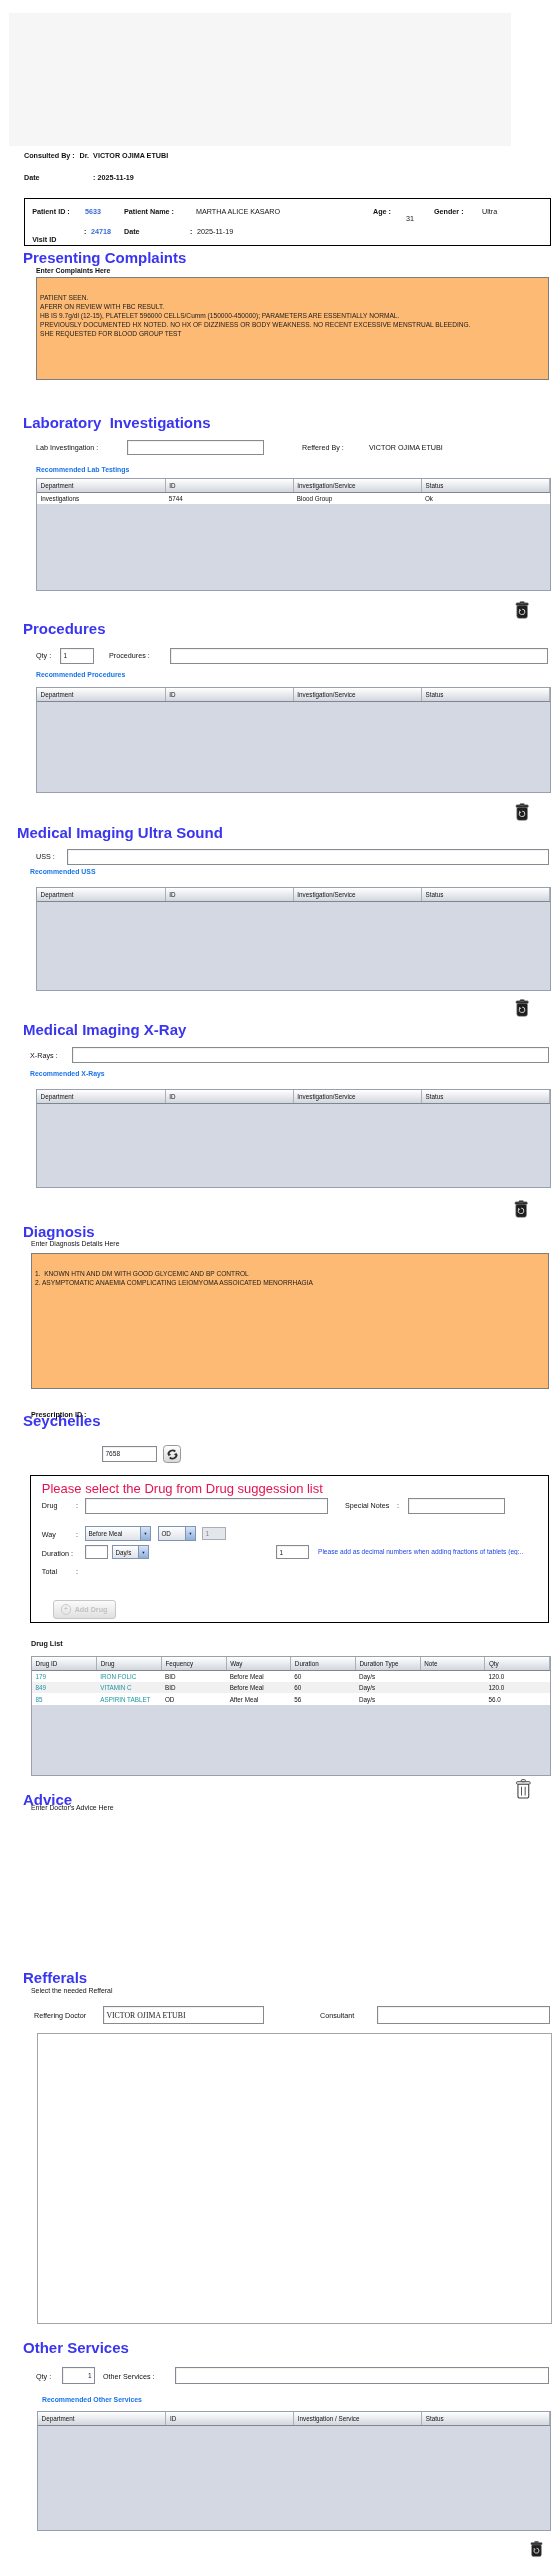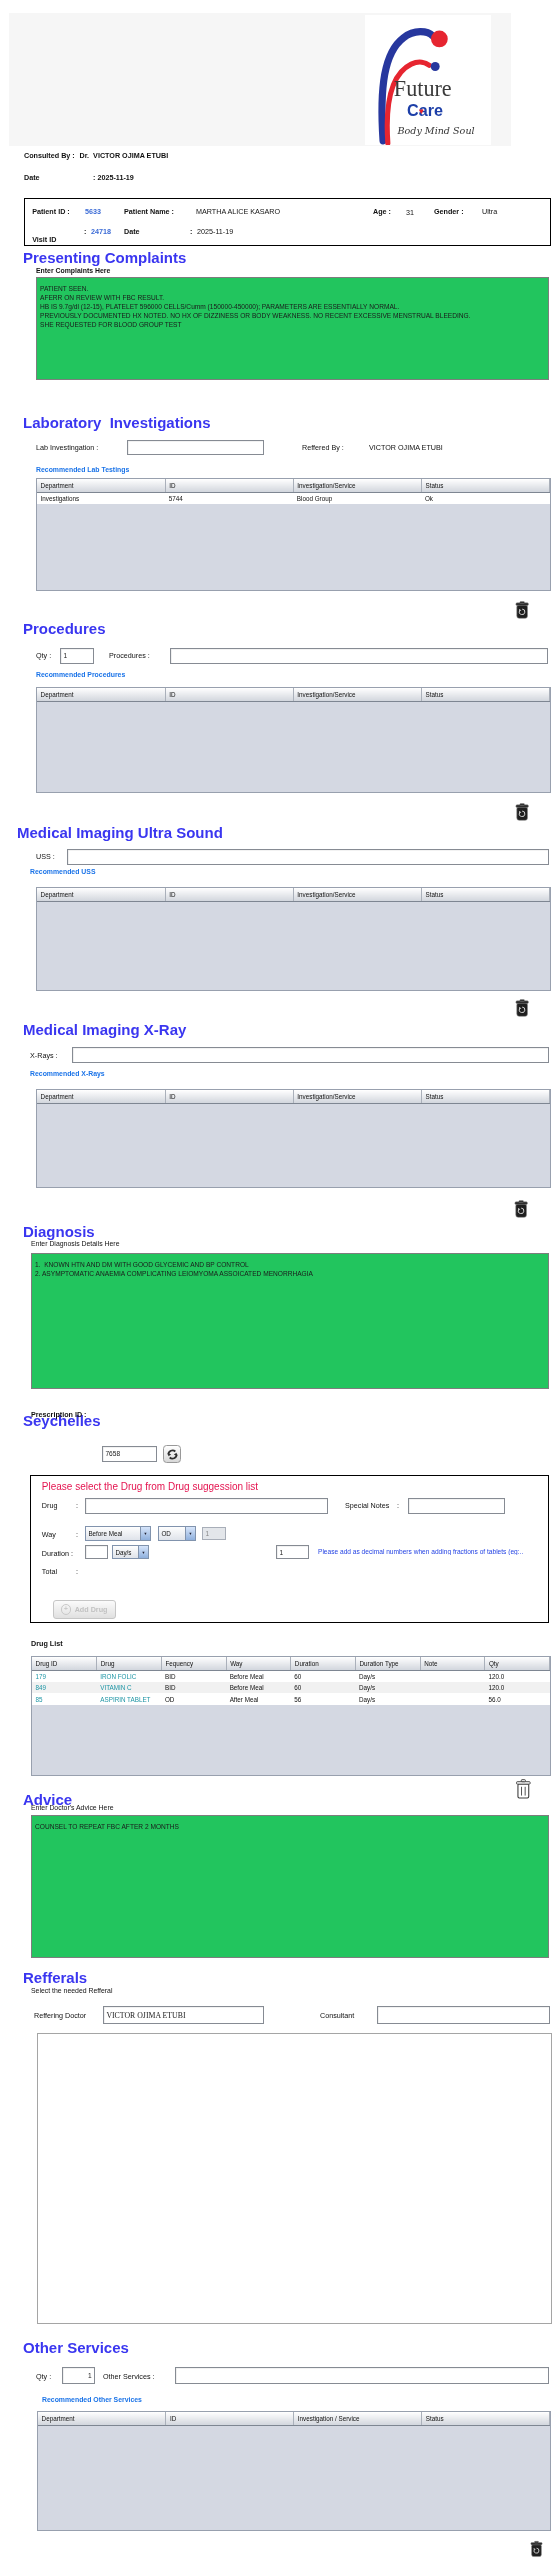--- a/index.html
+++ b/index.html
@@ -4,39 +4,39 @@
 <style>
   html,body{margin:0;padding:0;background:#fff;}
   #page{position:relative;width:556px;height:2576px;background:#fff;font-family:"Liberation Sans",sans-serif;color:#111;overflow:hidden;}
   .abs{position:absolute;}
   .pre{white-space:pre;}
   .b{font-weight:bold;}
   .lbl{font-size:7.2px;color:#111;}
   .h1{font-size:15px;font-weight:bold;color:#3a36f0;}
   .lnk{font-size:6.9px;font-weight:bold;color:#1a73e8;cursor:pointer;}
   .inp{position:absolute;border:0.6px solid #868b93;background:#fff;font:6.6px "Liberation Sans",sans-serif;padding:0.6px 2.4px;box-sizing:border-box;box-shadow:inset 0.6px 0.6px 0.6px rgba(0,0,0,.10);color:#1a1a1a;}
-  .ta{position:absolute;border:0.6px solid #7d7d7d;font:6.6px/9px "Liberation Sans",sans-serif;padding:6px 3px;box-sizing:border-box;resize:none;background:#22c55e;color:#1a1a1a;overflow:hidden;}
+  .ta{position:absolute;border:0.6px solid #7d7d7d;font:6.6px/9px "Liberation Sans",sans-serif;padding:15px 3px;box-sizing:border-box;resize:none;background:#fdba74;color:#1a1a1a;overflow:hidden;}
   .serif{font-family:"Liberation Serif",serif;font-size:7.8px;}
   .sel{position:absolute;display:flex;align-items:center;border:0.6px solid #8193ad;background:linear-gradient(#fefefe,#dfe3ea);font-size:6.3px;box-sizing:border-box;padding-left:2.4px;color:#111;}
   .sel .arr{margin-left:auto;align-self:stretch;width:9px;background:linear-gradient(#d7e5fa,#8fb0dd);border-left:0.6px solid #8193ad;display:flex;align-items:center;justify-content:center;font-size:3.9px;color:#223;}
   .dis{background:#e3e6ea !important;color:#888 !important;box-shadow:none !important;border:0.6px solid #a8aeb8 !important;}
   .hdrbox{background:#f6f6f6;}
   .logobox{background:#fff;}
   .rule{height:1.2px;background:#a86a6a;width:239px;margin:1.8px 0 3.6px 0;}
   .hdrline{font-size:7.2px;color:#222;line-height:10.2px;}
   .tblwrap{position:absolute;background:#d4d8e2;border:0.6px solid #98a0ae;overflow:hidden;}
   table.grid{width:100%;border-collapse:collapse;font-size:6.3px;table-layout:fixed;}
   .grid th{background:linear-gradient(#ffffff,#d2d6dd);font-weight:normal;text-align:left;padding:1.8px 3.6px;border-right:0.6px solid #aab0ba;border-bottom:0.6px solid #7e8692;height:9px;overflow:hidden;white-space:nowrap;color:#101010;}
   .grid td{background:#fff;padding:1.2px 3.6px;height:9px;overflow:hidden;white-space:nowrap;color:#101010;}
   .drugtbl{font-size:6px;}
   .drugtbl tbody tr:nth-child(2) td{background:#f1f1f1;}
   .drugtbl td:nth-child(1),.drugtbl td:nth-child(2){color:#1d95a5;}
   .box-border{border:0.6px solid #000;}
   .drugbox{border:1.8px solid #000;background:#fff;}
-  .alert{font-size:10px;color:#e4134f;}
+  .alert{font-size:13px;color:#e4134f;}
   .info{font-size:6.6px;color:#2443e4;white-space:nowrap;overflow:hidden;}
   .idblue{color:#3b6bd6;font-weight:bold;}
   .icnbtn{position:absolute;cursor:pointer;}
   .refbtn{position:absolute;width:18px;height:18px;border:0.6px solid #999;border-radius:3.6px;background:linear-gradient(#ffffff,#d8d8d8);display:flex;align-items:center;justify-content:center;cursor:pointer;box-sizing:border-box;}
   .addbtn{position:absolute;height:16.7px;display:flex;align-items:center;gap:3.6px;padding:0 7.2px;background:linear-gradient(#fbfbfb,#e0e0e0);border:0.6px solid #c6c6c6;border-radius:3px;color:#c2c2c2;font-size:7.2px;font-weight:bold;}
   .addbtn .plus{width:8.4px;height:8.4px;border:0.9px solid #c9c9c9;border-radius:50%;line-height:7.2px;text-align:center;font-size:6.6px;color:#c9c9c9;}
   .refbox{position:absolute;background:#fff;border:0.6px solid #a5a5a5;}
 </style>
 </head>
 <body>
@@ -62,49 +62,37 @@
       <path d="M4.4 12A7.6 7.6 0 0 1 17.2 6.5" fill="none" stroke="#2e2e2e" stroke-width="3.4"></path>
       <path d="M3.2 9.2 4.5 15.2 9.6 12.1Z" fill="#2e2e2e"></path>
       <path d="M20.8 14.8 19.5 8.8 14.4 11.9Z" fill="#2e2e2e"></path>
     </symbol>
   </defs>
 </svg>
 
 <div id="page">
 
   <div class="abs hdrbox" style="left:9px;top:13px;width:502px;height:133px;">
-    <div class="abs logobox" style="left:356px;top:1.8px;width:126px;height:130px;">
-      <svg width="126" height="130" viewBox="0 0 210 217">
-        <path d="M30 210 C24 120 32 62 64 38 C82 24 104 26 113 35" fill="none" stroke="#27379e" stroke-width="12" stroke-linecap="round"></path>
-        <circle cx="124" cy="40" r="14" fill="#e62530"></circle>
-        <path d="M38 214 C33 142 46 97 77 82 C90 76 101 79 107 84" fill="none" stroke="#e62530" stroke-width="8.5" stroke-linecap="round"></path>
-        <circle cx="117" cy="86" r="7.5" fill="#27379e"></circle>
-        <text x="48" y="136" font-family="Liberation Serif, serif" font-size="37" fill="#3a3a3a">Future</text>
-        <text x="70" y="168" font-family="Liberation Sans, sans-serif" font-weight="bold" font-size="27" fill="#1d3fa8">Care</text>
-        <text x="90" y="165" font-size="14" fill="#e62530">♥</text>
-        <text x="54" y="198" font-family="DejaVu Serif, serif" font-style="italic" font-size="16" fill="#333">Body Mind Soul</text>
-      </svg>
-    </div>
   </div>
 
   <div class="abs lbl b" style="left:24px;top:151px;">
     <span>Consulted By :</span><span class="pre" style="margin-left:4.8px;">Dr.  VICTOR OJIMA ETUBI</span>
   </div>
   <div class="abs lbl b" style="left:24px;top:173px;">Date</div>
   <div class="abs lbl b" style="left:93px;top:173px;">
     <span>:</span> <span>2025-11-19</span>
   </div>
 
   <div class="abs box-border" style="left:24px;top:198px;width:525px;height:46px;">
     <span class="abs lbl b" style="left:7.2px;top:7.8px;">Patient ID :</span>
     <span class="abs lbl idblue" style="left:60px;top:7.8px;">5633</span>
     <span class="abs lbl b" style="left:99px;top:7.8px;">Patient Name :</span>
     <span class="abs lbl" style="left:171px;top:7.8px;">MARTHA ALICE KASARO</span>
     <span class="abs lbl b" style="left:348px;top:7.8px;">Age :</span>
-    <span class="abs lbl" style="left:381px;top:9px;">31</span>
+    <span class="abs lbl" style="left:381px;top:15px;">31</span>
     <span class="abs lbl b" style="left:409px;top:7.8px;">Gender :</span>
     <span class="abs lbl" style="left:457px;top:7.8px;">Ultra</span>
     <span class="abs lbl b" style="left:7.2px;top:36px;text-align:right;">Visit ID</span>
     <span class="abs lbl b" style="left:59px;top:28px;">:</span>
     <span class="abs lbl idblue" style="left:66px;top:28px;">24718</span>
     <span class="abs lbl b" style="left:99px;top:28px;">Date</span>
     <span class="abs lbl b" style="left:165px;top:28px;">:</span>
     <span class="abs lbl" style="left:172px;top:28px;">2025-11-19</span>
   </div>
 
@@ -308,21 +296,20 @@
           </tr>
         </tbody>
       </table>
   </div>
   <div class="icnbtn" style="left:515px;top:1779px;"><svg width="16.7" height="20.3" viewBox="0 0 28 34">
         <use href="#trash-outline"></use>
       </svg></div>
 
   <div class="abs h1" style="left:23px;top:1791px;">Advice</div>
   <div class="abs lbl" style="left:31px;top:1804px;font-size:6.9px;">Enter Doctor's Advice Here</div>
-  <textarea class="ta" style="left: 31px; top: 1815px; width: 518px; height: 143px;">COUNSEL TO REPEAT FBC AFTER 2 MONTHS</textarea>
 
   <div class="abs h1" style="left:23px;top:1969px;">Refferals</div>
   <div class="abs lbl" style="left:31px;top:1987px;font-size:6.9px;">Select the needed Refferal</div>
   <div class="abs lbl" style="left:34px;top:2011px;">Reffering Doctor</div>
   <input class="inp serif" style="left: 103px; top: 2006px; width: 161px; height: 18px;" value="VICTOR OJIMA ETUBI">
   <div class="abs lbl" style="left:320px;top:2011px;">Consultant</div>
   <input class="inp" style="left: 377px; top: 2006px; width: 173px; height: 18px;">
   <div class="refbox" style="left:37px;top:2033px;width:513px;height:289px;"></div>
 
   <div class="abs h1" style="left:23px;top:2339px;">Other Services</div>

